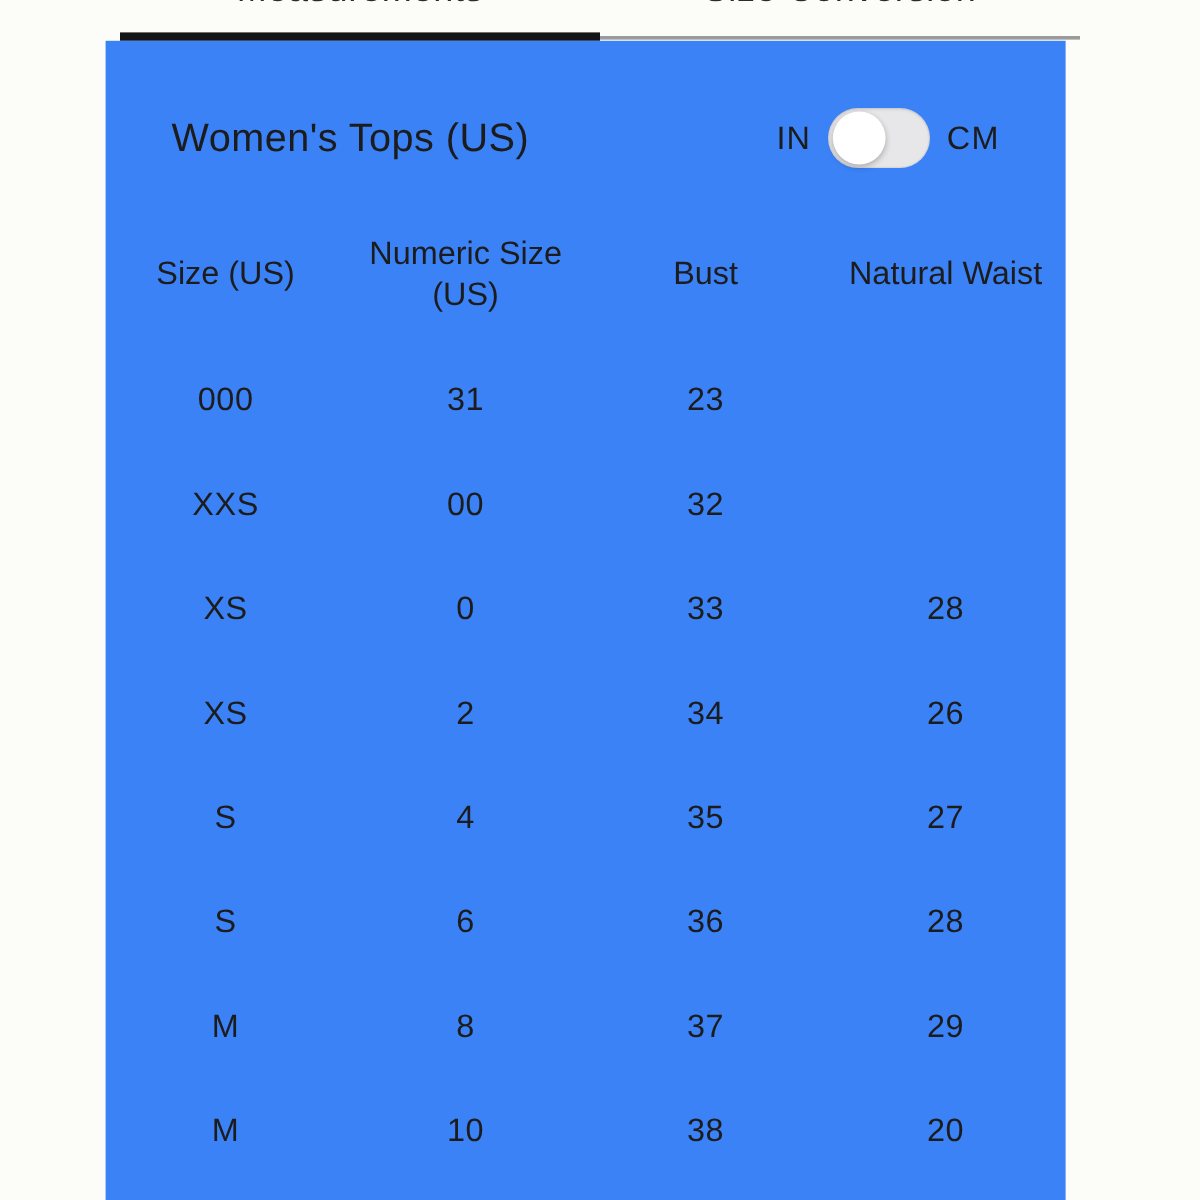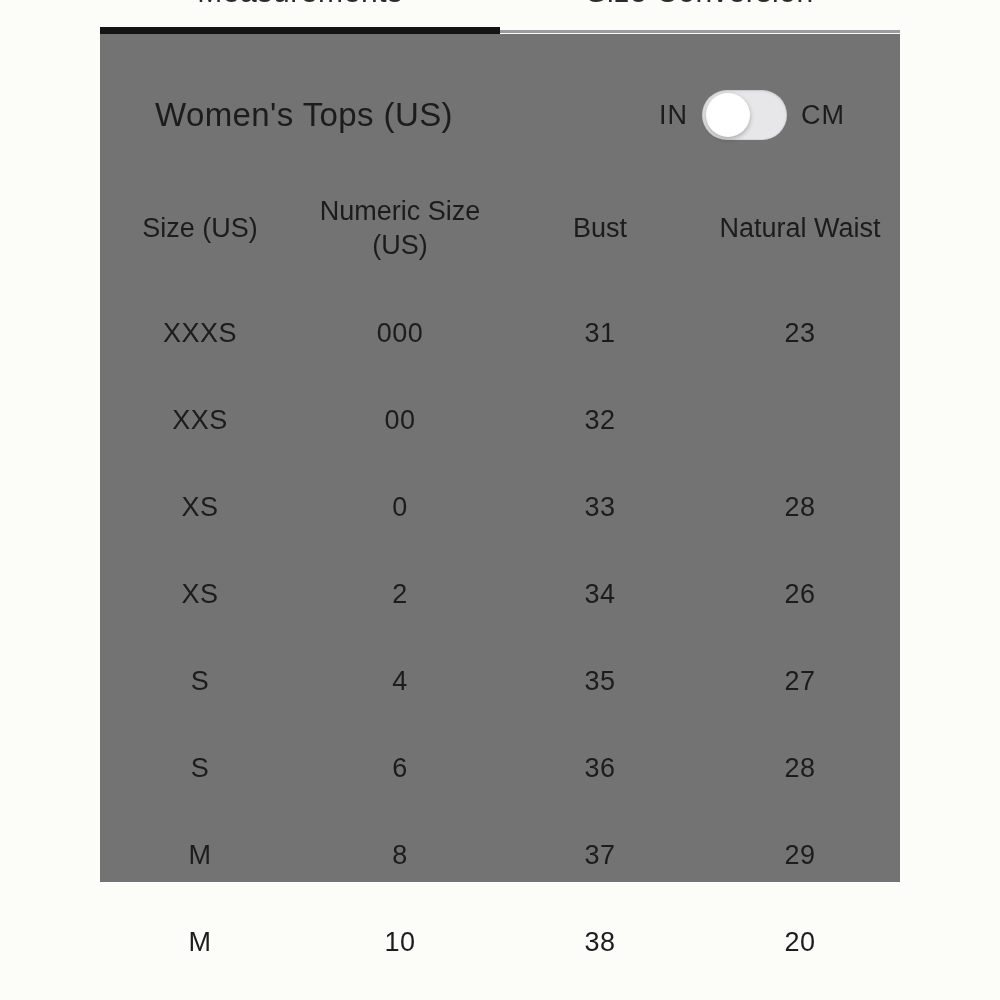--- a/index.html
+++ b/index.html
@@ -19,22 +19,22 @@
     position: absolute; left: 0; right: 0; top: -23px;
     text-align: center; font-size: 30px; line-height: 30px;
     color: #2b2b2b; letter-spacing: 0.6px; white-space: nowrap;
   }
   .tab .underline { position: absolute; left: 0; right: 0; }
   .tab.active .underline { bottom: 0; height: 7px; background: #141414; }
   .tab.inactive .underline { bottom: 1px; height: 3px; background: #9b9b9b; }
 
   
   .panel {
-    position: absolute; left: 100px; top: 34px; width: 800px; height: 848px;
-    background: #737373; color: #1c1c1c;
+    position: absolute; left: 88px; top: 34px; width: 800px; height: 966px;
+    background: #3b82f6; color: #1c1c1c;
   }
   .panel-header {
     position: absolute; top: 46px; left: 55px; right: 55px; height: 70px;
     display: flex; align-items: center; justify-content: space-between;
   }
   .panel-title { margin: 0; font-size: 33px; font-weight: 400; letter-spacing: 0.4px; color: #1c1c1c; }
 
   .unit-toggle { display: flex; align-items: center; gap: 14px; }
   .unit-label { font-size: 27px; letter-spacing: 1px; color: #1c1c1c; }
   .switch {
@@ -96,21 +96,20 @@
 
     <div class="size-table">
       <div class="thead">
         <div class="th"><span>Size (US)</span></div>
         <div class="th"><span>Numeric Size (US)</span></div>
         <div class="th"><span>Bust</span></div>
         <div class="th"><span>Natural Waist</span></div>
       </div>
 
       <div class="trow">
-        <div class="td">XXXS</div>
         <div class="td">000</div>
         <div class="td">31</div>
         <div class="td">23</div>
       </div>
       <div class="trow">
         <div class="td">XXS</div>
         <div class="td">00</div>
         <div class="td">32</div>
       </div>
       <div class="trow">

